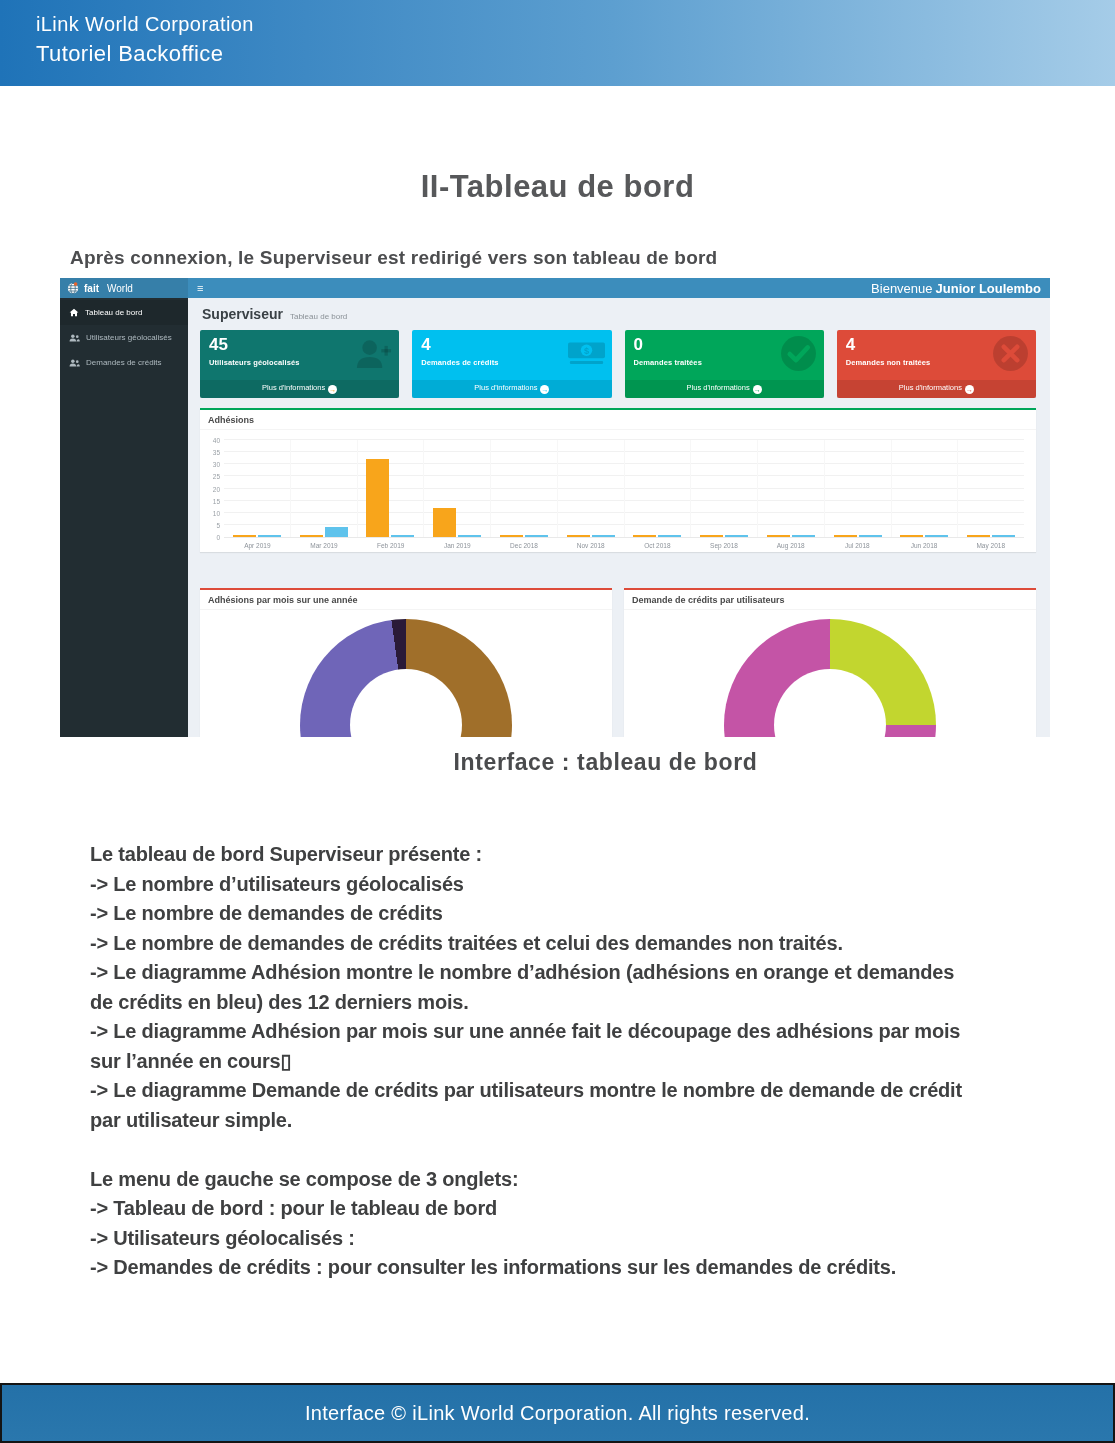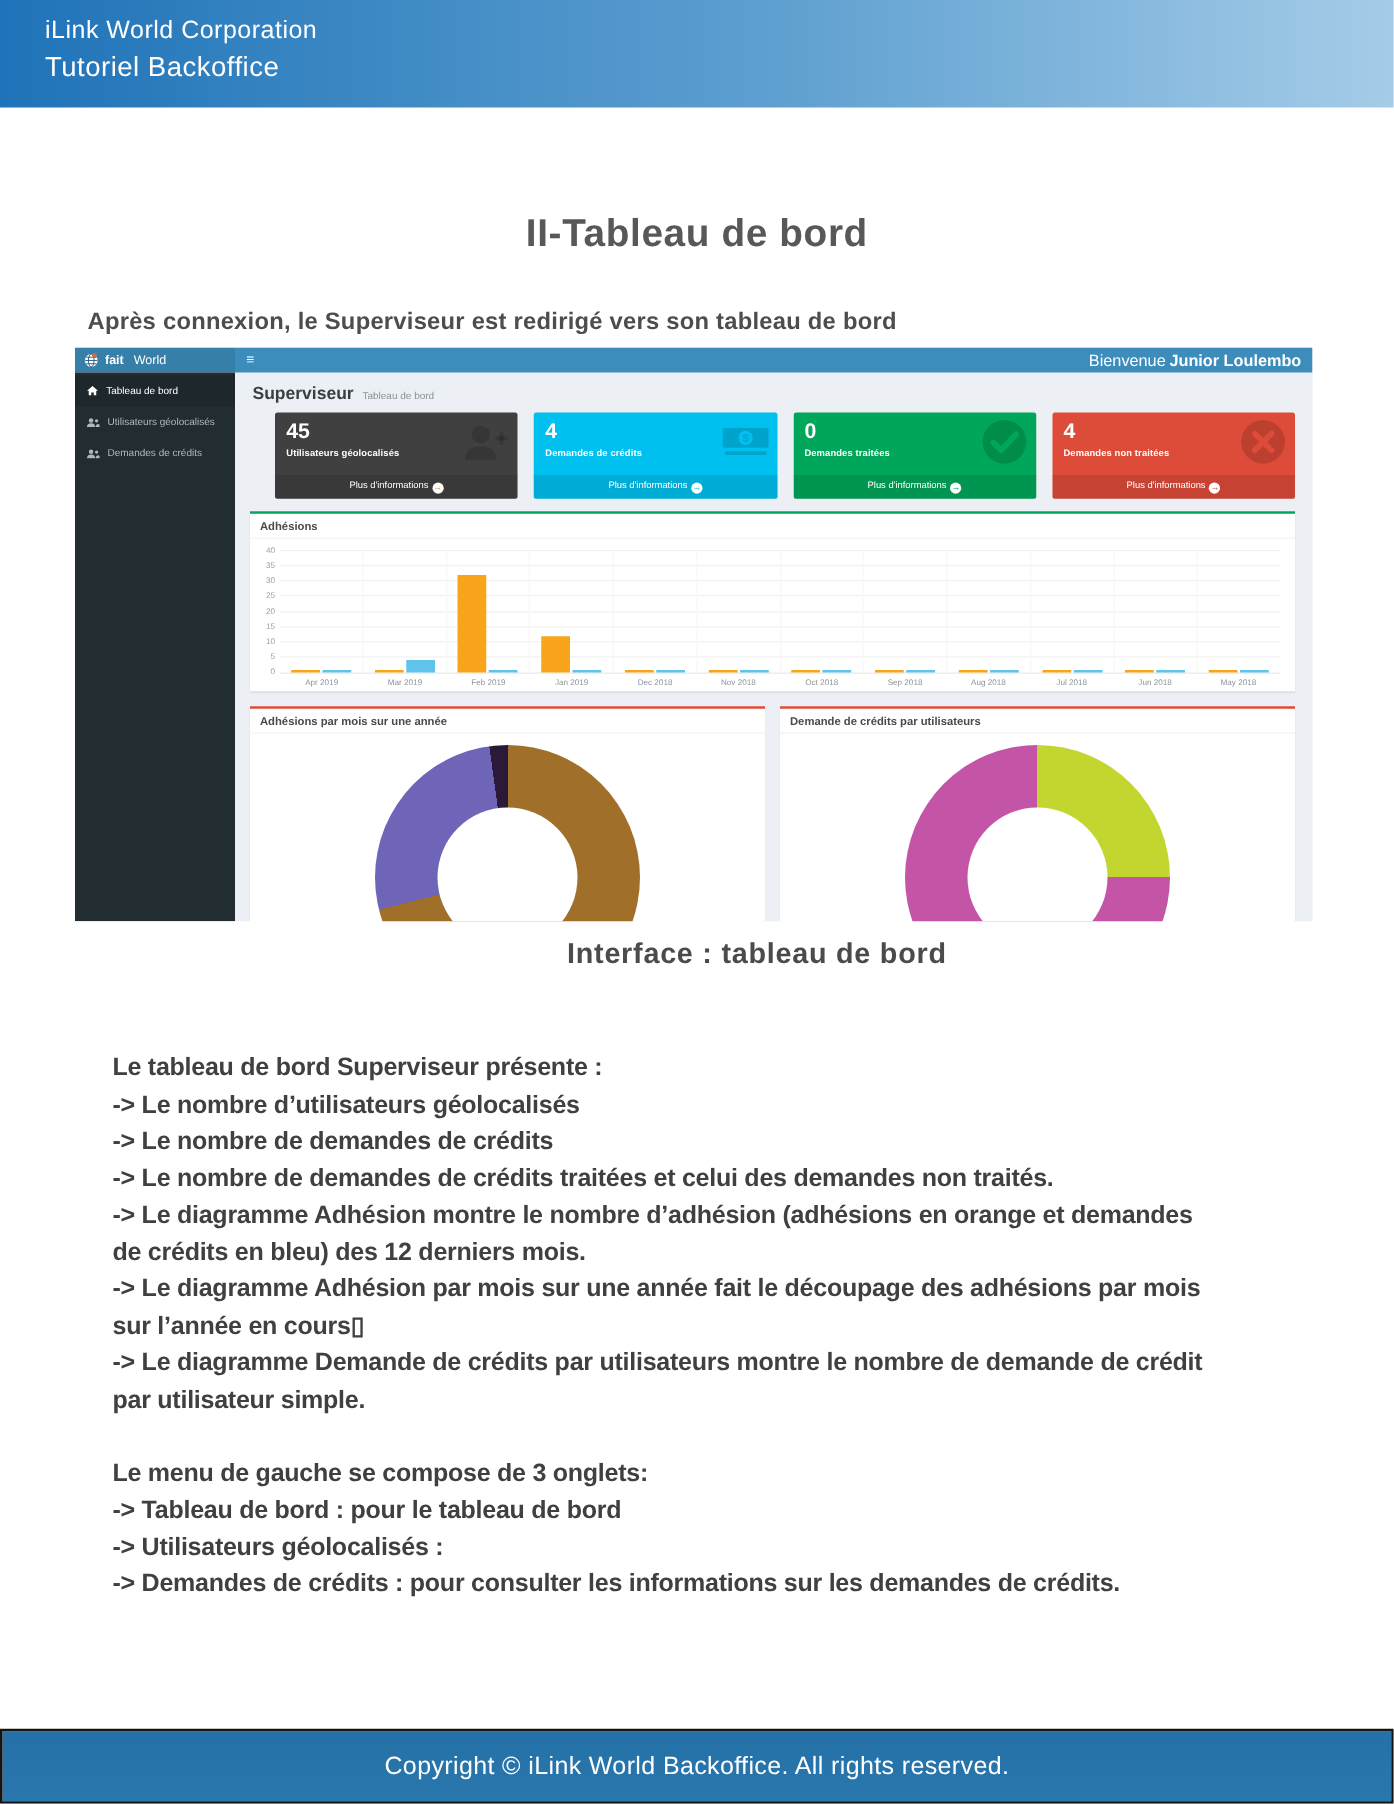--- a/index.html
+++ b/index.html
@@ -92,21 +92,21 @@
     border-left:1px solid #f7f7f7;}
   .bargroup:first-child{border-left:none;}
   .bar{width:23px;}
   .bar-xrow{display:flex;}
   .x-spacer{width:18px;}
   .xlabels{flex:1;display:flex;}
   .xlabel{flex:1;text-align:center;font-size:6.5px;color:#8d939a;padding-top:4px;}
   
   .donut-row{display:flex;gap:12px;margin-top:12px;}
   .donut-panel{flex:1;background:#fff;border-top:2px solid #dd4b39;height:212px;
-    box-shadow:0 1px 1px rgba(0,0,0,0.08);}
+    box-shadow:0 1px 1px rgba(0,0,0,0.08);margin-top:24px;}
   .donut-holder{display:flex;justify-content:center;margin-top:9px;}
   .donut{width:212px;height:212px;border-radius:50%;position:relative;}
   .donut-hole{position:absolute;left:50%;top:50%;transform:translate(-50%,-50%);
     width:112px;height:112px;background:#fff;border-radius:50%;}
 </style>
 </head>
 <body>
 
 <div class="doc-header">
   <div class="l1">iLink World Corporation</div>
@@ -161,21 +161,21 @@
     </div>
   </div>
 
   <div class="content">
     <div class="page-head">
       <span class="page-title">Superviseur</span>
       <span class="page-sub">Tableau de bord</span>
     </div>
 
     <div class="cards">
-      <div class="card" style="background: #404040; margin-left: 20px; --card-bg: #f39c12;">
+      <div class="card" style="background: #0f766e; --card-bg: #f39c12;">
         <div class="card-body">
           <div class="card-value">45</div>
           <div class="card-label">Utilisateurs géolocalisés</div>
           <span class="card-icon">
             <svg viewBox="0 0 38 32" fill="currentColor">
                 <circle cx="15" cy="10" r="7.5"></circle>
                 <path d="M2 31 q0-11.5 13-11.5 t13 11.5 Z"></path>
                 <rect x="27" y="11.5" width="10" height="3.4"></rect>
                 <rect x="30.3" y="8.2" width="3.4" height="10"></rect>
               </svg>
@@ -368,14 +368,14 @@
   <div class="body-line">-&gt; Le diagramme Demande de crédits par utilisateurs montre le nombre de demande de crédit</div>
   <div class="body-line">par utilisateur simple.</div>
   <div class="body-line"></div>
   <div class="body-line">Le menu de gauche se compose de 3 onglets:</div>
   <div class="body-line">-&gt; Tableau de bord : pour le tableau de bord</div>
   <div class="body-line">-&gt; Utilisateurs géolocalisés :</div>
   <div class="body-line">-&gt; Demandes de crédits : pour consulter les informations sur les demandes de crédits.</div>
 </div>
 
 <div class="doc-footer">
-  <span>Copyright © iLink World Backoffice. All rights reserved.</span>
+  <span>Interface © iLink World Corporation. All rights reserved.</span>
 </div>
 
 </body></html>

